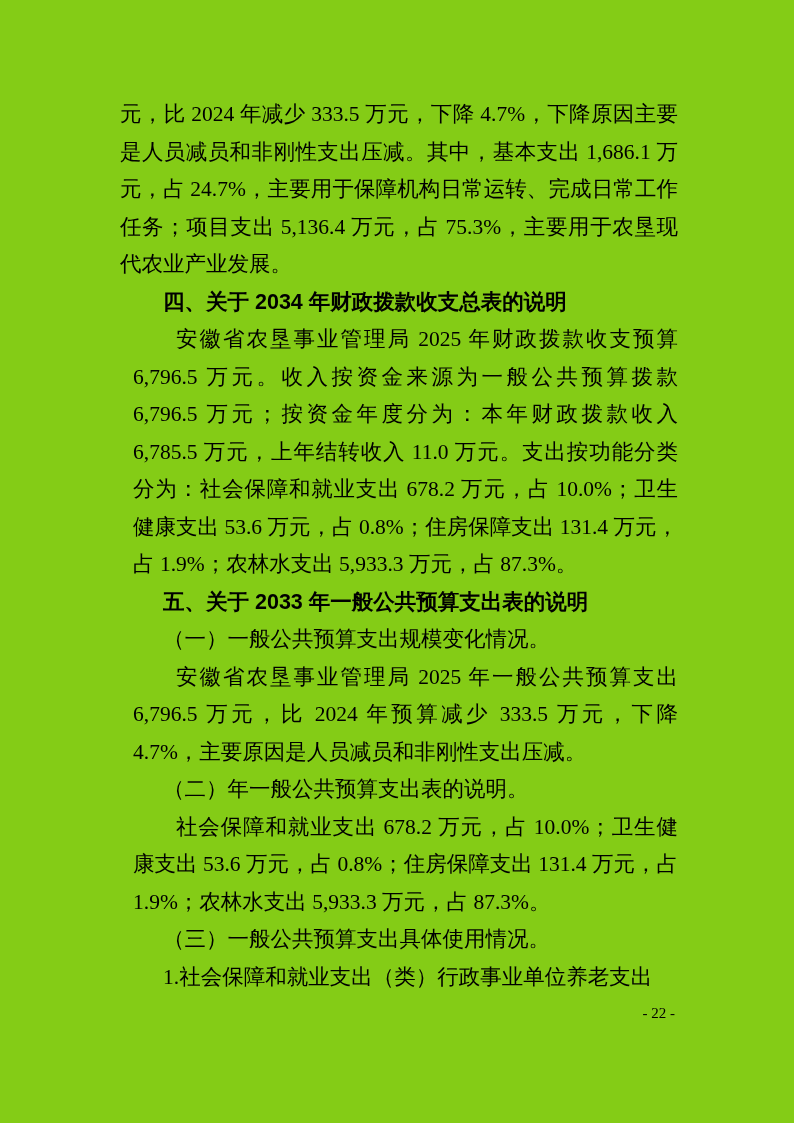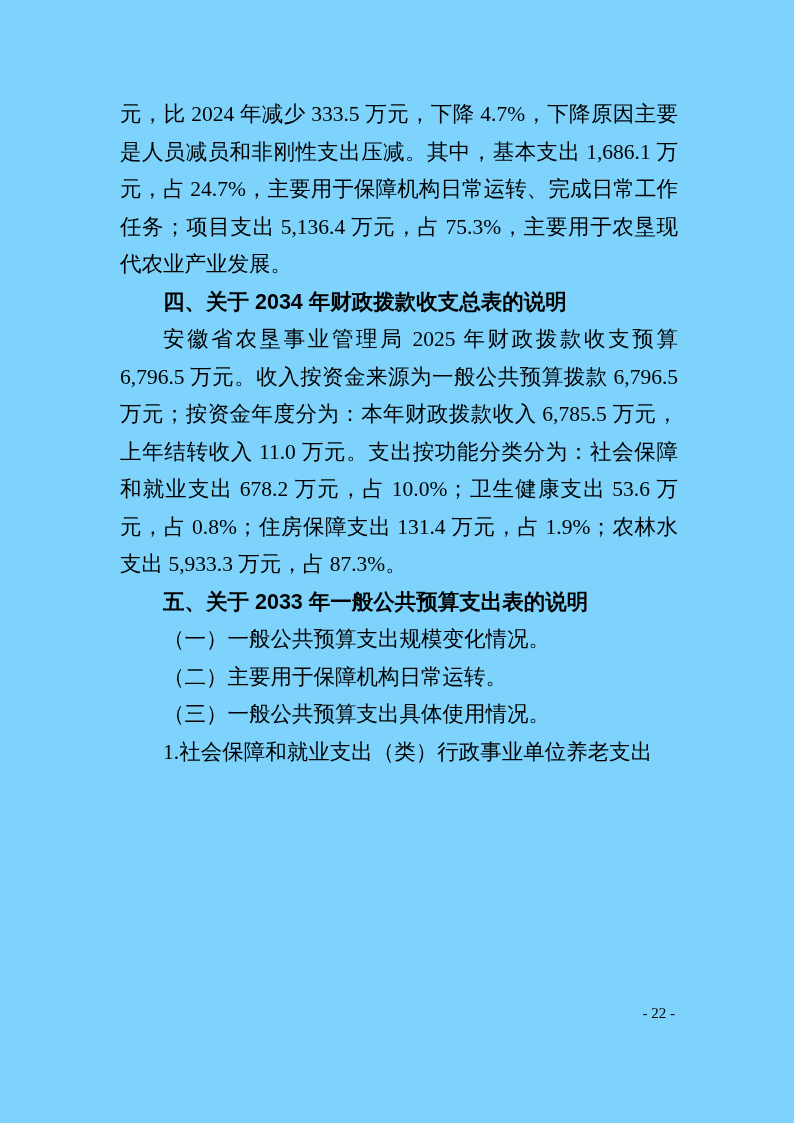--- a/index.html
+++ b/index.html
@@ -5,36 +5,36 @@
   * { margin: 0; padding: 0; box-sizing: border-box; }
   html, body {
     background: #888;
     font-family: "Liberation Serif", "DejaVu Serif", serif;
   }
   .page {
     position: relative;
     width: 794px;
     height: 1123px;
     margin: 0 auto;
-    background: #7dd3fc;
+    background: #84cc16;
     color: #000000;
     overflow: hidden;
   }
   .content {
     position: absolute;
     top: 96px;
     left: 120px;
     width: 558px;
     font-size: 21.5px;
     line-height: 37.5px;
     text-align: justify;
     text-justify: inter-character;
   }
   .para { text-align: justify; }
-  .indent { text-indent: 2em; }
+  .indent { text-indent: 2em; margin-left: 13px; }
   .heading {
     font-weight: bold;
     text-indent: 2em;
     font-family: "Liberation Sans", "DejaVu Sans", sans-serif;
     text-align: justify;
   }
   .subheading {
     font-weight: normal;
     text-indent: 2em;
     font-family: "Liberation Serif", "DejaVu Serif", serif;
@@ -63,23 +63,25 @@
     <p class="para">元，比 2024 年减少 333.5 万元，下降 4.7%，下降原因主要是人员减员和非刚性支出压减。其中，基本支出 1,686.1 万元，占 24.7%，主要用于保障机构日常运转、完成日常工作任务；项目支出 5,136.4 万元，占 75.3%，主要用于农垦现代农业产业发展。</p>
 
     <p class="heading">四、关于 2034 年财政拨款收支总表的说明</p>
 
     <p class="para indent">安徽省农垦事业管理局 2025 年财政拨款收支预算 6,796.5 万元。收入按资金来源为一般公共预算拨款 6,796.5 万元；按资金年度分为：本年财政拨款收入 6,785.5 万元，上年结转收入 11.0 万元。支出按功能分类分为：社会保障和就业支出 678.2 万元，占 10.0%；卫生健康支出 53.6 万元，占 0.8%；住房保障支出 131.4 万元，占 1.9%；农林水支出 5,933.3 万元，占 87.3%。</p>
 
     <p class="heading">五、关于 2033 年一般公共预算支出表的说明</p>
 
     <p class="subheading">（一）一般公共预算支出规模变化情况。</p>
 
+    <p class="para indent">安徽省农垦事业管理局 2025 年一般公共预算支出 6,796.5 万元，比 2024 年预算减少 333.5 万元，下降 4.7%，主要原因是人员减员和非刚性支出压减。</p>
 
-    <p class="subheading">（二）主要用于保障机构日常运转。</p>
+    <p class="subheading">（二）年一般公共预算支出表的说明。</p>
 
+    <p class="para indent">社会保障和就业支出 678.2 万元，占 10.0%；卫生健康支出 53.6 万元，占 0.8%；住房保障支出 131.4 万元，占 1.9%；农林水支出 5,933.3 万元，占 87.3%。</p>
 
     <p class="subheading">（三）一般公共预算支出具体使用情况。</p>
 
     <p class="kai-line">1.社会保障和就业支出（类）行政事业单位养老支出</p>
 
   </div>
 
   <div class="page-number">- 22 -</div>
 </div>
 

